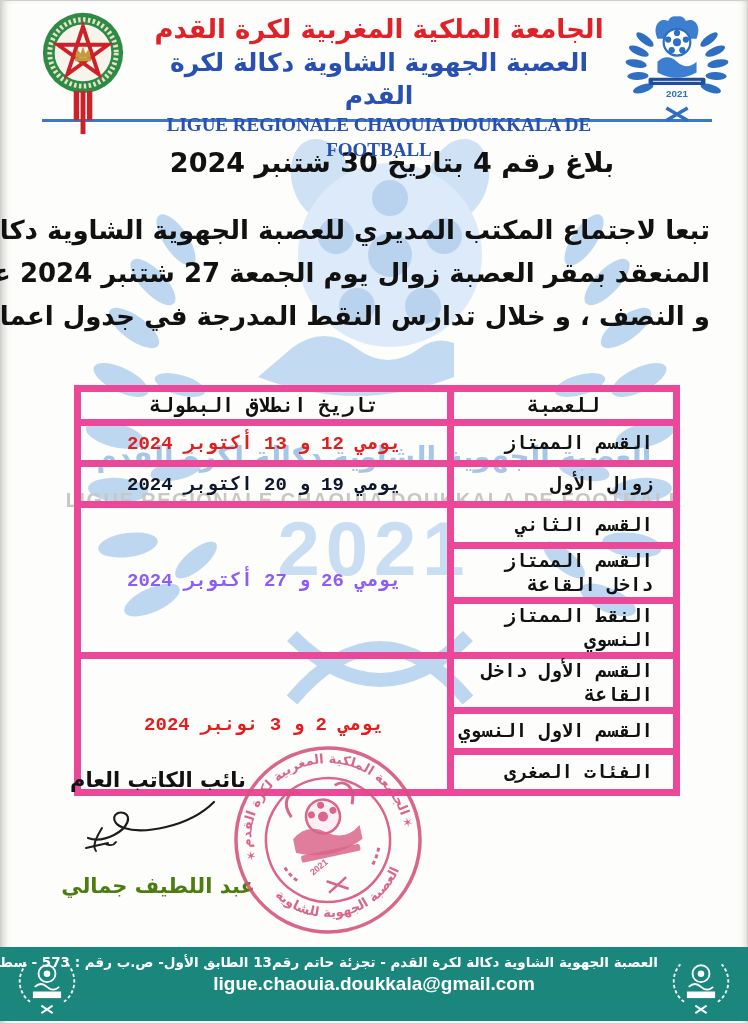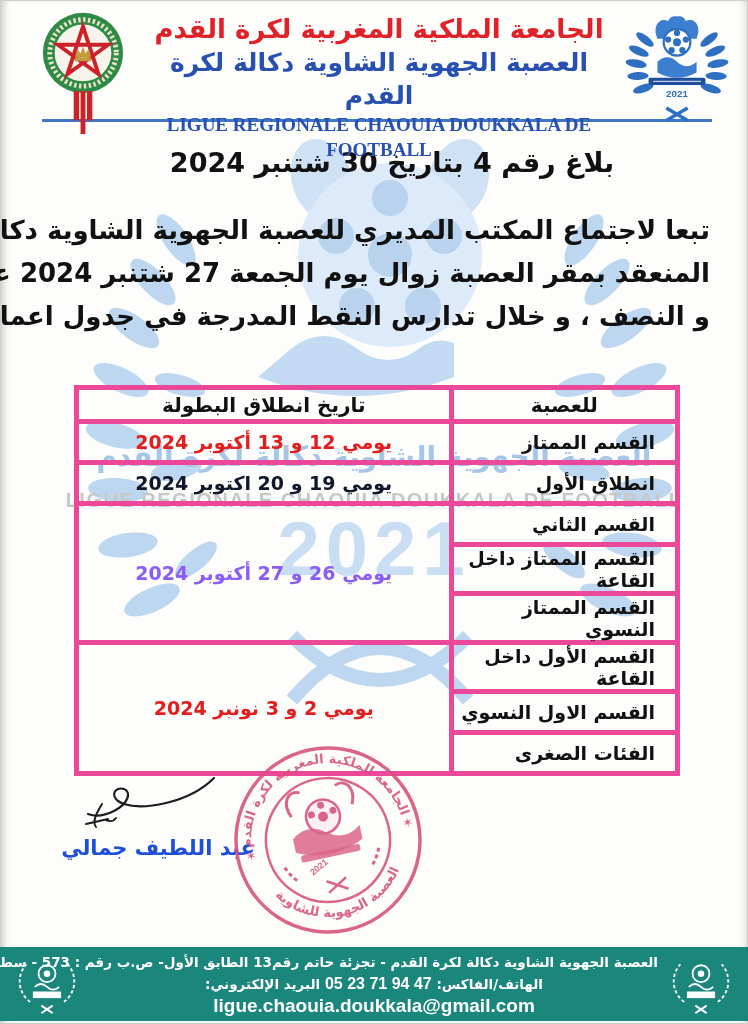--- a/index.html
+++ b/index.html
@@ -33,33 +33,33 @@
 
   
   .doc-title { position:absolute; top:147px; left:0; width:100%; text-align:center; z-index:1;
                font-size:27px; font-weight:bold; color:#111; direction:rtl;padding-left:36px; }
   .doc-body  { position:absolute; top:209px; left:38px; right:38px; z-index:1; direction:rtl; }
   .doc-line  { font-size:26px; font-weight:bold; color:#111; line-height:43px; text-align:center; white-space:nowrap; }
 
   
   .tbl-wrap { position:absolute; top:385px; left:74px; width:606px; z-index:1; }
   table.schedule { width:100%; border-collapse:collapse; direction:rtl; background:transparent; }
-  table.schedule th, table.schedule td { border:5px solid #ec4899; }
+  table.schedule th, table.schedule td { border:7px solid #ec4899;font-family:Liberation Mono, monospace; }
   table.schedule th { height:34px; font-size:20px; font-weight:bold; color:#111; text-align:center; }
   th.col-divisions { width:228px; }
   th.col-date { width:378px; }
   td.division-cell { height:41px; font-size:19px; font-weight:bold; color:#111;
                      text-align:right; padding-right:20px; }
   td.date-cell { text-align:center; font-size:19px; font-weight:bold; color:#e31d1d; vertical-align:middle;margin-left:28px; }
 
   
   .sig-block { position:absolute; top:768px; left:58px; width:200px; z-index:2; }
   .sig-role { font-size:21px; font-weight:bold; color:#111; direction:rtl; text-align:center; }
   .sig-scribble { margin:2px 0 0 18px; }
-  .sig-name { font-size:21px; font-weight:bold; color:#1d4ed8; direction:rtl; text-align:center; }
+  .sig-name { font-size:21px; font-weight:bold; color:#4d7c0f; direction:rtl; text-align:center; margin-top:14px; }
   .stamp { position:absolute; top:740px; left:222px; width:212px; height:200px; z-index:2; opacity:.88; }
 
   
   .footer { position:absolute; top:947px; left:0; width:100%; height:74px; background:#1a867c;
             z-index:3; color:#ffffff; }
   .footer-logo { position:absolute; top:6px; width:62px; height:62px; }
   .footer-logo.fl-left  { left:16px; }
   .footer-logo.fl-right { right:16px; }
   .footer-lines { position:absolute; left:90px; right:90px; top:5px; text-align:center; }
   .f-line1 { font-size:13.5px; font-weight:bold; direction:rtl; line-height:21px; white-space:nowrap; }
@@ -193,48 +193,49 @@
           <th class="col-divisions">للعصبة</th>
           <th class="col-date">تاريخ انطلاق البطولة</th>
         </tr>
       </thead>
       <tbody>
           <tr>
             <td class="division-cell">القسم الممتاز</td>
             <td class="date-cell" rowspan="1" style="color: rgb(227, 29, 29);">يومي 12 و 13 أكتوبر 2024</td>
           </tr>
           <tr>
-            <td class="division-cell">انطلاق الأول</td>
+            <td class="division-cell">زوال الأول</td>
             <td class="date-cell" rowspan="1" style="color: #0f172a;">يومي 19 و 20 اكتوبر 2024</td>
           </tr>
           <tr>
             <td class="division-cell">القسم الثاني</td>
             <td class="date-cell" rowspan="3" style="color: #8b5cf6;">يومي 26 و 27 أكتوبر 2024</td>
           </tr>
           <tr>
             <td class="division-cell">القسم الممتاز داخل القاعة</td>
           </tr>
           <tr>
-            <td class="division-cell">القسم الممتاز النسوي</td>
+            <td class="division-cell">النقط الممتاز النسوي</td>
           </tr>
           <tr>
             <td class="division-cell">القسم الأول داخل القاعة</td>
             <td class="date-cell" rowspan="3" style="color: rgb(227, 29, 29);">يومي 2 و 3 نونبر 2024</td>
           </tr>
           <tr>
             <td class="division-cell">القسم الاول النسوي</td>
           </tr>
           <tr>
             <td class="division-cell">الفئات الصغرى</td>
           </tr>
         </tbody>
     </table>
   </div>
 
   <div class="sig-block">
+    <div class="sig-role">نائب الكاتب العام</div>
     <svg class="sig-scribble" width="150" height="62" viewBox="0 0 150 62">
       <path d="M138,8 C112,34 66,40 48,34 C32,28 38,16 48,19 C56,22 52,34 38,41 C30,45 20,47 12,44" stroke="#1c1c1c" stroke-width="2.2" fill="none" stroke-linecap="round"></path>
       <path d="M26,34 C20,44 16,52 20,57 M10,54 l22,-5 M30,50 c4,2 8,1 10,-2" stroke="#1c1c1c" stroke-width="2" fill="none" stroke-linecap="round"></path>
     </svg>
     <div class="sig-name">عبد اللطيف جمالي</div>
   </div>
 
   <svg class="stamp" viewBox="0 0 212 200">
     <g transform="rotate(-12 106 100)" stroke="#d6517b" fill="none">
       <circle cx="106" cy="100" r="92" stroke-width="3.5"></circle>
@@ -274,25 +275,20 @@
         <path d="M48,52 a27,27 0 0 0 4,-40" stroke-dasharray="3.5,2.5"></path>
         <circle cx="30" cy="22" r="9"></circle>
         <circle cx="30" cy="22" r="2.5" fill="#ffffff"></circle>
         <path d="M17,36 q6.5,-6 13,0 q6.5,6 13,0"></path>
         <rect x="16" y="42" width="28" height="5" fill="#ffffff"></rect>
         <path d="M24,56 l12,8 M36,56 l-12,8"></path>
       </g>
     </svg>
     <div class="footer-lines">
       <div class="f-line1">العصبة الجهوية الشاوية دكالة لكرة القدم - تجزئة حاتم رقم13 الطابق الأول- ص.ب رقم : 573 - سطات</div>
-      <div class="f-line2">
-        <span>الهاتف/الفاكس:</span>
-        <span class="f-phone">05 23 71 94 47</span>
-        <span>البريد الإلكتروني:</span>
-      </div>
       <div class="f-email">ligue.chaouia.doukkala@gmail.com</div>
     </div>
     <svg class="footer-logo fl-right" viewBox="0 0 60 66">
       <g stroke="#ffffff" fill="none" stroke-width="2">
         <path d="M12,52 a27,27 0 0 1 -4,-40" stroke-dasharray="3.5,2.5"></path>
         <path d="M48,52 a27,27 0 0 0 4,-40" stroke-dasharray="3.5,2.5"></path>
         <circle cx="30" cy="22" r="9"></circle>
         <circle cx="30" cy="22" r="2.5" fill="#ffffff"></circle>
         <path d="M17,36 q6.5,-6 13,0 q6.5,6 13,0"></path>
         <rect x="16" y="42" width="28" height="5" fill="#ffffff"></rect>

